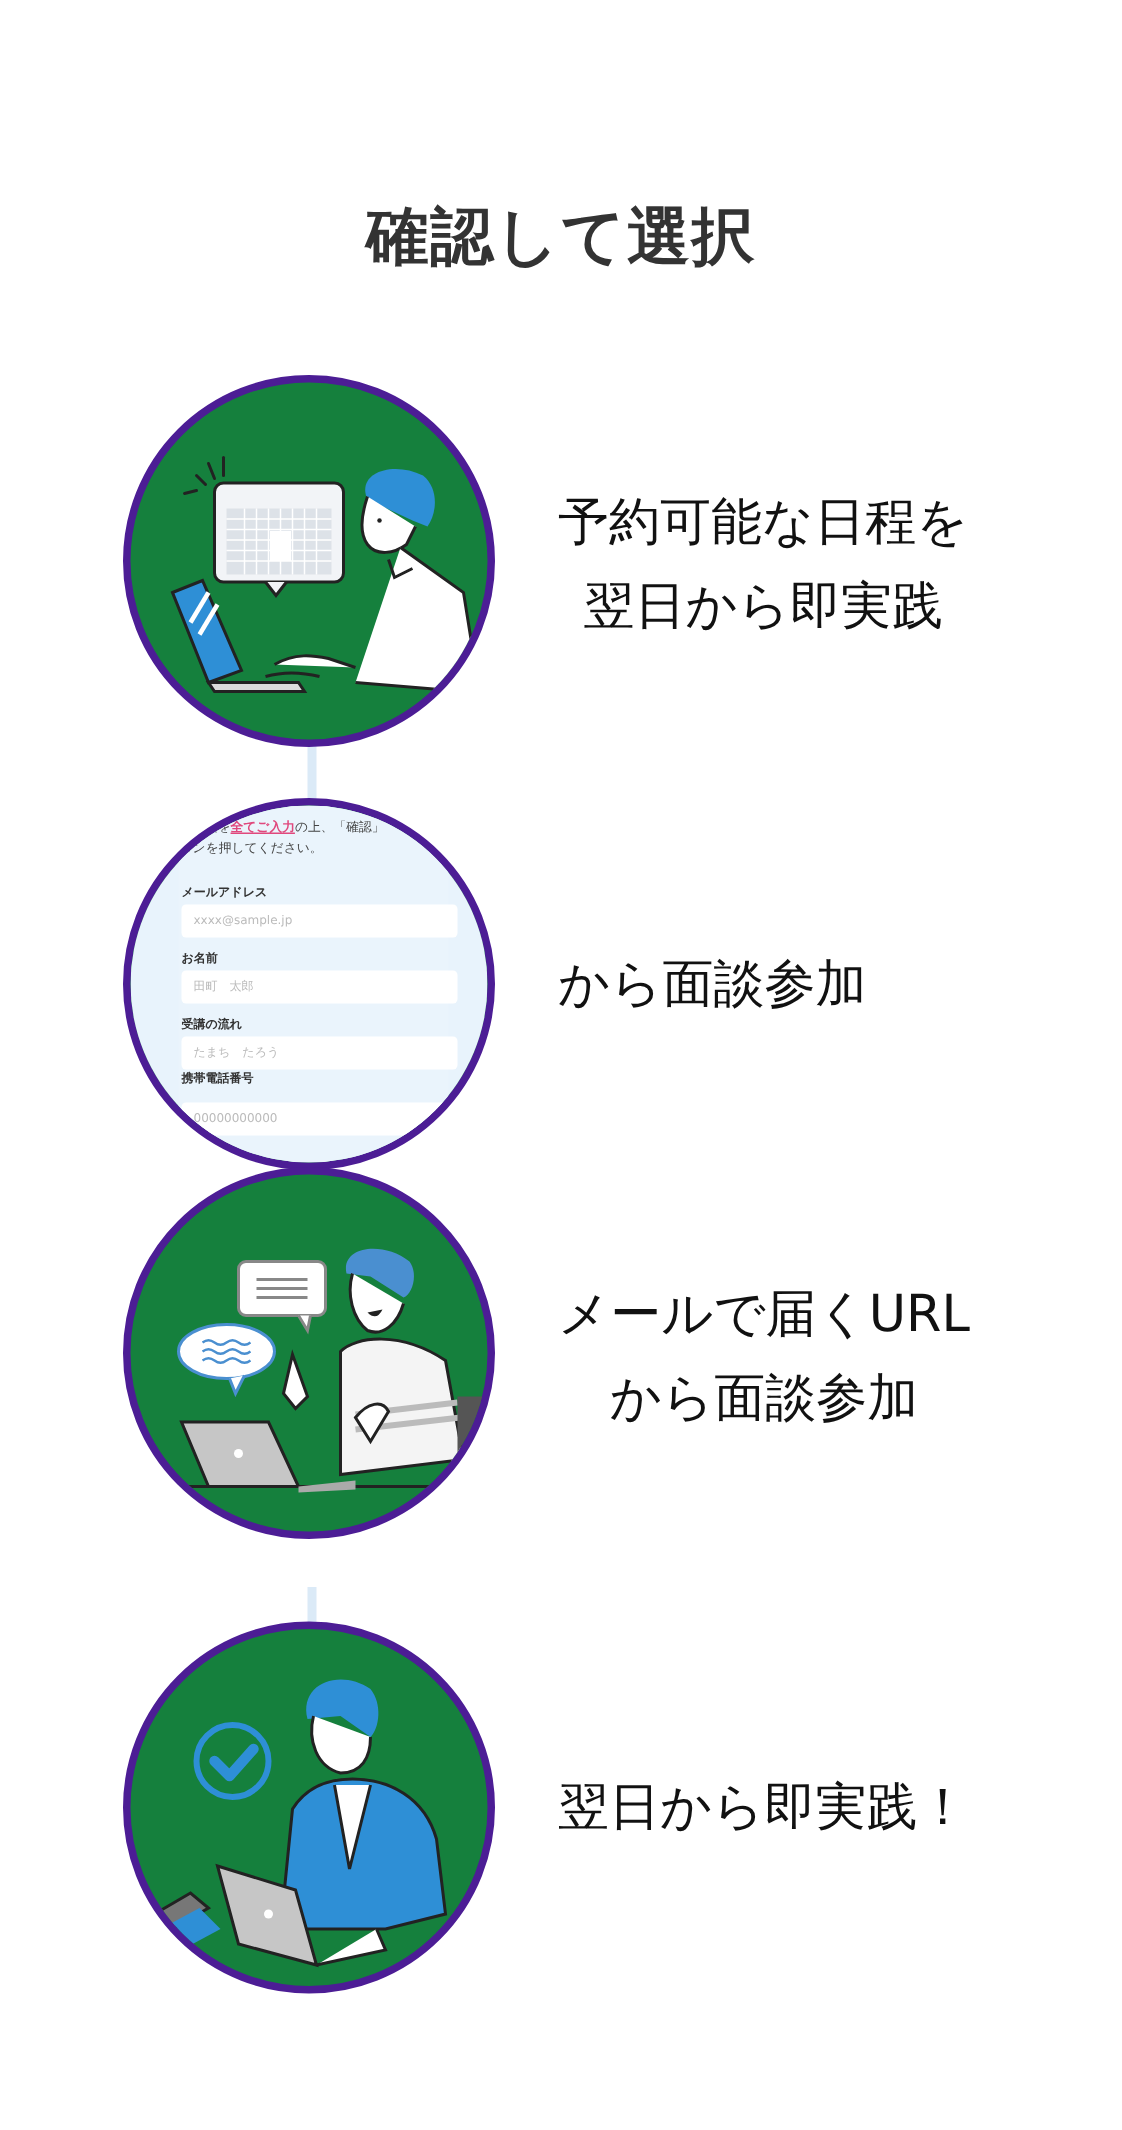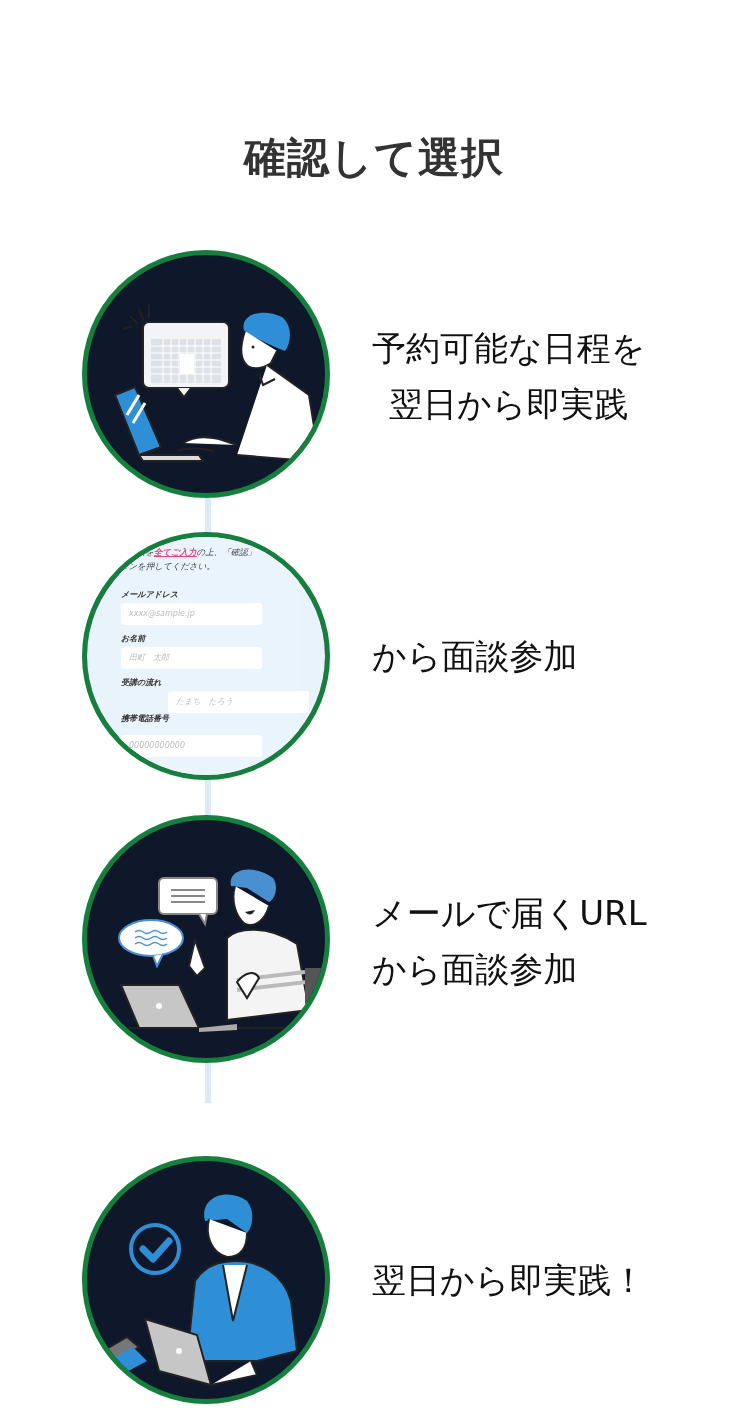--- a/index.html
+++ b/index.html
@@ -8,35 +8,35 @@
   .title {
     position: absolute; top: 130px; left: 0; width: 748px; text-align: center;
     font-size: 42px; font-weight: bold; color: #333333; letter-spacing: 1px;
   }
   .connector {
     position: absolute; left: 205px; width: 6px; background: #dbeaf7;
   }
   .step { position: absolute; left: 82px; width: 600px; height: 250px; }
   .circle {
     position: absolute; left: 0; top: 0; width: 248px; height: 248px;
-    border-radius: 50%; border: 5px solid #15803d; background: #0f172a; overflow: hidden; font-style: italic;
+    border-radius: 50%; border: 5px solid #4c1d95; background: #15803d; overflow: hidden;
   }
   .circle svg { position: absolute; left: 0; top: 0; width: 100%; height: 100%; }
   .step-text {
     position: absolute; left: 290px; font-size: 34px; line-height: 56px; color: #111111;
     font-family: "DejaVu Sans", sans-serif; white-space: nowrap;
   }
   
   .form-mock { position: absolute; left: 0; top: 0; width: 238px; height: 238px; background: #e8f3fc; }
   .form-inner { position: absolute; left: 32px; top: 0; width: 180px; height: 238px; background: #eaf4fc; }
   .form-note { position: absolute; left: 24px; top: 8px; font-size: 8.5px; color: #444; line-height: 14px; white-space: nowrap; }
   .form-note .hl { color: #e0487d; text-decoration: underline; font-weight: bold; }
   .f-label { position: absolute; left: 34px; font-size: 8px; color: #333; font-weight: bold; }
   .f-input {
-    position: absolute; left: 34px; width: 141px; height: 22px; background: #ffffff;
+    position: absolute; left: 34px; width: 184px; height: 22px; background: #ffffff;
     border-radius: 3px; font-size: 8px; color: #bbbbbb; padding-left: 8px; line-height: 22px;
   }
 </style>
 </head>
 <body>
 
 <h1 class="title">確認して選択</h1>
 
 <div class="connector" style="top:495px;height:45px;"></div>
 <div class="connector" style="top:775px;height:45px;"></div>
@@ -102,31 +102,31 @@
       <div class="form-inner"></div>
       <div class="form-note">
         <span>必要事項を</span><span class="hl">全てご入力</span><span>の上、「確認」</span><br>
         <span>ボタンを押してください。</span>
       </div>
       <div class="f-label" style="top:52px;">メールアドレス</div>
       <div class="f-input" style="top:66px;">xxxx@sample.jp</div>
       <div class="f-label" style="top:96px;">お名前</div>
       <div class="f-input" style="top:110px;">田町　太郎</div>
       <div class="f-label" style="top:140px;">受講の流れ</div>
-      <div class="f-input" style="top:154px;margin-left:47px;">たまち　たろう</div>
+      <div class="f-input" style="top:154px;">たまち　たろう</div>
       <div class="f-label" style="top:176px;">携帯電話番号</div>
       <div class="f-input" style="top:198px;">00000000000</div>
     </div>
   </div>
   <div class="step-text" style="top:96px;">
     <div>から面談参加</div>
   </div>
 </div>
 
-<div class="step" style="top:815px;">
+<div class="step" style="top:778px;text-align:center;">
   <div class="circle">
     <svg viewBox="0 0 238 238">
 
       <rect x="72" y="58" width="58" height="36" rx="5" fill="#fff" stroke="#888" stroke-width="2"></rect>
       <path d="M112 94 L118 104 L120 94" fill="#fff" stroke="#888" stroke-width="2"></path>
       <g stroke="#888" stroke-width="2">
           <line x1="84" y1="70" x2="118" y2="70"></line>
           <line x1="84" y1="76" x2="118" y2="76"></line>
           <line x1="84" y1="82" x2="118" y2="82"></line>
         </g>
@@ -158,21 +158,21 @@
       <line x1="14" y1="208" x2="226" y2="208" stroke="#222" stroke-width="2"></line>
       <polygon points="112,208 150,204 150,210 112,212" fill="#aaa"></polygon>
     </svg>
   </div>
   <div class="step-text" style="top:70px;">
     <div>メールで届くURL</div>
     <div>から面談参加</div>
   </div>
 </div>
 
-<div class="step" style="top:1156px;">
+<div class="step" style="top:1081px;">
   <div class="circle">
     <svg viewBox="0 0 238 238">
 
       <circle cx="68" cy="88" r="24" fill="none" stroke="#2e8fd6" stroke-width="4"></circle>
       <path d="M56 88 L66 98 L82 80" fill="none" stroke="#2e8fd6" stroke-width="7" stroke-linecap="round" stroke-linejoin="round"></path>
 
       <path d="M118 60 C112 36 140 26 160 40 C168 50 166 66 160 72 L140 58 Z" fill="#2e8fd6"></path>
       <path d="M122 58 C118 74 124 92 140 96 C154 96 160 86 160 72" fill="#fff" stroke="#222" stroke-width="2"></path>
 
       <path d="M100 200 L108 120 C118 104 134 100 148 100 C172 100 196 112 204 140 L210 190 L170 200 Z" fill="#2e8fd6" stroke="#222" stroke-width="2"></path>

